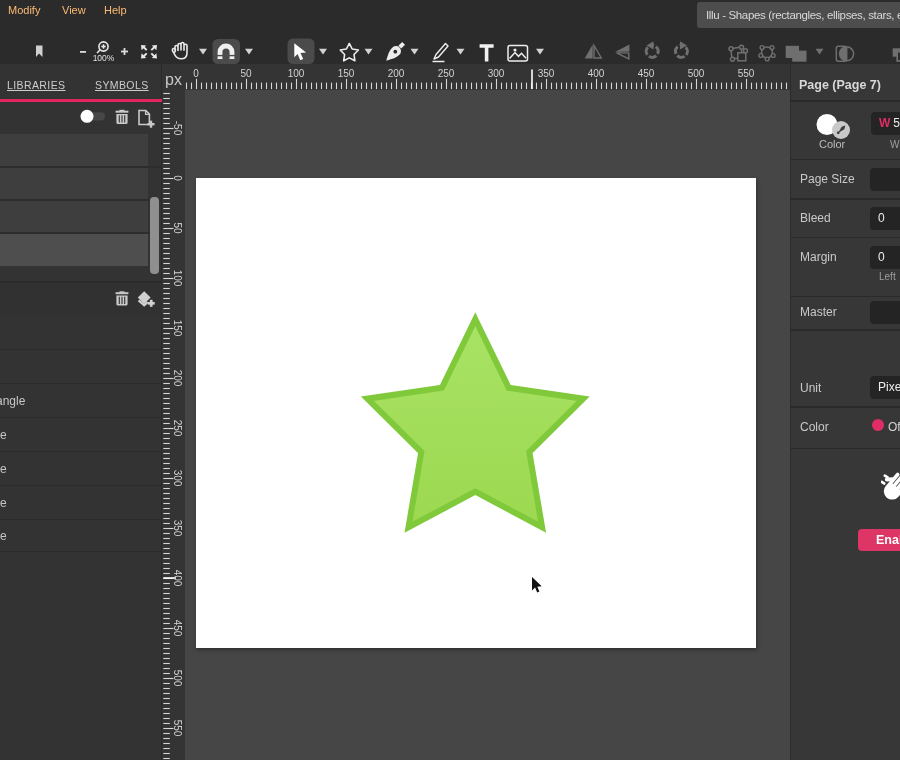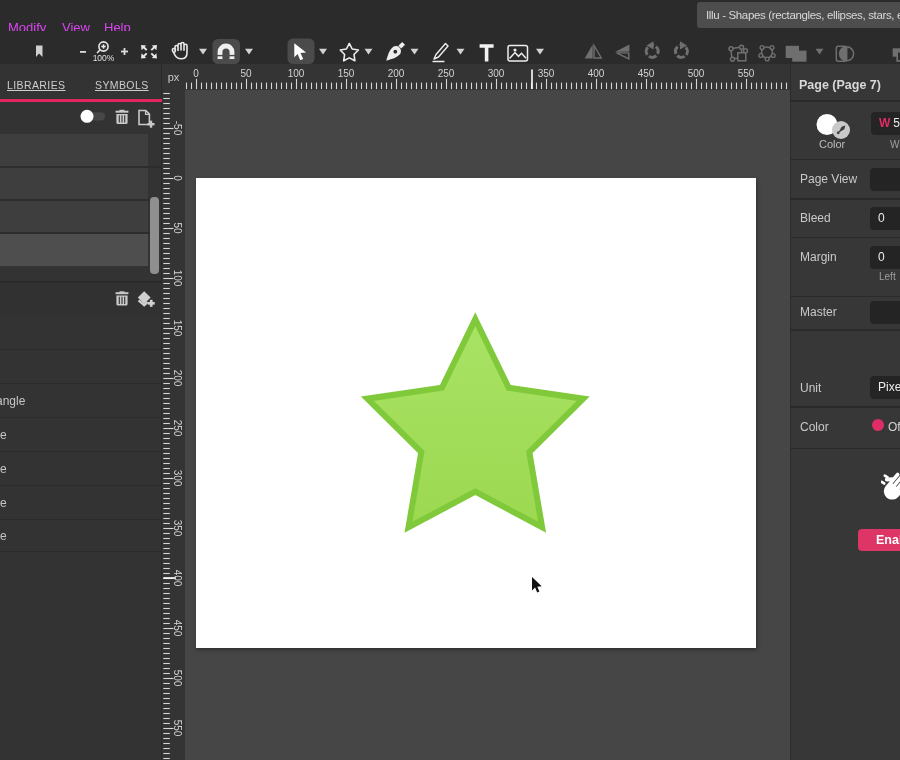--- a/index.html
+++ b/index.html
@@ -1,38 +1,38 @@
 <!DOCTYPE html>
 <html><head><meta charset="utf-8">
 <style>
   * { margin:0; padding:0; box-sizing:border-box; }
   html,body { width:900px; height:760px; overflow:hidden; background:#464646;
     font-family:"Liberation Sans", sans-serif; }
   .abs { position:absolute; }
   
   #menubar { left:0; top:0; width:900px; height:31px; background:#2b2b2b; }
-  #menubar span { position:absolute; top:20px; font-size:13px; color:#d946ef; }
+  #menubar span { position:absolute; top:4px; font-size:11px; color:#fdba74; }
   #tooltip { position:absolute; left:697px; top:2px; width:210px; height:26px;
      background:#4d4d4d; border-radius:3px; color:#d9d9d9; font-size:11.5px;
      letter-spacing:-0.35px; line-height:26px; padding-left:9px; white-space:nowrap;
      overflow:hidden; }
   #toolbar { left:0; top:31px; width:900px; height:33px; background:#2b2b2b;padding-left:36px; }
   
   #lpanel { left:0; top:64px; width:162px; height:696px; background:#333333;
       border-right:1px solid #2a2a2a; }
   .tab { position:absolute; top:15px; font-size:10.5px;
       color:#cdcdcd; letter-spacing:0.4px;text-decoration:underline; }
   #pinkline { position:absolute; left:0; top:34.5px; width:162px; height:3px; background:#e22760; }
   .lrow { position:absolute; left:0; width:148px; background:#3e3e3e; }
   .sep { position:absolute; left:0; width:162px; height:1.5px; background:#2d2d2d; }
   .l2row { position:absolute; left:0; width:162px; height:34px; border-bottom:1.5px solid #2c2c2c;
       color:#c6c6c6; font-size:12px; line-height:34px; }
   
   #pxcell { left:162px; top:64px; width:23px; height:26px; background:#343434;
-      color:#c9c9c9; font-size:11px; text-align:center; padding-top:7px; }
+      color:#c9c9c9; font-size:16px; text-align:center; padding-top:7px; }
   #hruler { left:185px; top:64px; width:605px; height:26px; background:#343434; }
   #vruler { left:162px; top:90px; width:23px; height:670px; background:#343434; }
   .hn { position:absolute; top:4px; font-size:10px; color:#d2d2d2; transform:translateX(-50%); }
   .vn { position:absolute; left:178px; font-size:10px; color:#d2d2d2;
        transform:translate(-50%,-50%) rotate(90deg); }
   
   #canvas { left:185px; top:90px; width:605px; height:670px; background:#464646; }
   #page { position:absolute; left:11px; top:88px; width:560px; height:470px; background:#ffffff;
       box-shadow:1px 2px 4px rgba(0,0,0,0.35); }
   
@@ -568,21 +568,21 @@
     <g transform="rotate(45 50 29)" fill="#3a3a3a">
       <path d="M50,22.8 l1.9,3.4 l-1.9,6.6 l-1.9,-6.6 z"></path>
       <rect x="48.6" y="31.6" width="2.8" height="2.6" rx="1.3"></rect>
     </g>
   </svg>
   <div style="position:absolute;left:28px;top:74px;font-size:11px;color:#bbbbbb">Color</div>
   <div class="rbox" style="left:80px;top:48px"><span style="color:#e02d66;font-weight:bold;margin-right:3px">W</span><span>560</span></div>
   <div class="rsub" style="left:99px;top:75px">Width</div>
   <div class="rsep" style="top:94.5px"></div>
   
-  <div class="rlabel" style="top:108px">Page View</div>
+  <div class="rlabel" style="top:108px">Page Size</div>
   <div class="rbox" style="left:79px;top:104px"></div>
   <div class="rsep" style="top:134px"></div>
   
   <div class="rlabel" style="top:147px">Bleed</div>
   <div class="rbox" style="left:79px;top:143px">0</div>
   <div class="rsep" style="top:172.5px"></div>
   
   <div class="rlabel" style="top:186px">Margin</div>
   <div class="rbox" style="left:79px;top:182px">0</div>
   <div class="rsub" style="left:88px;top:207px">Left</div>

